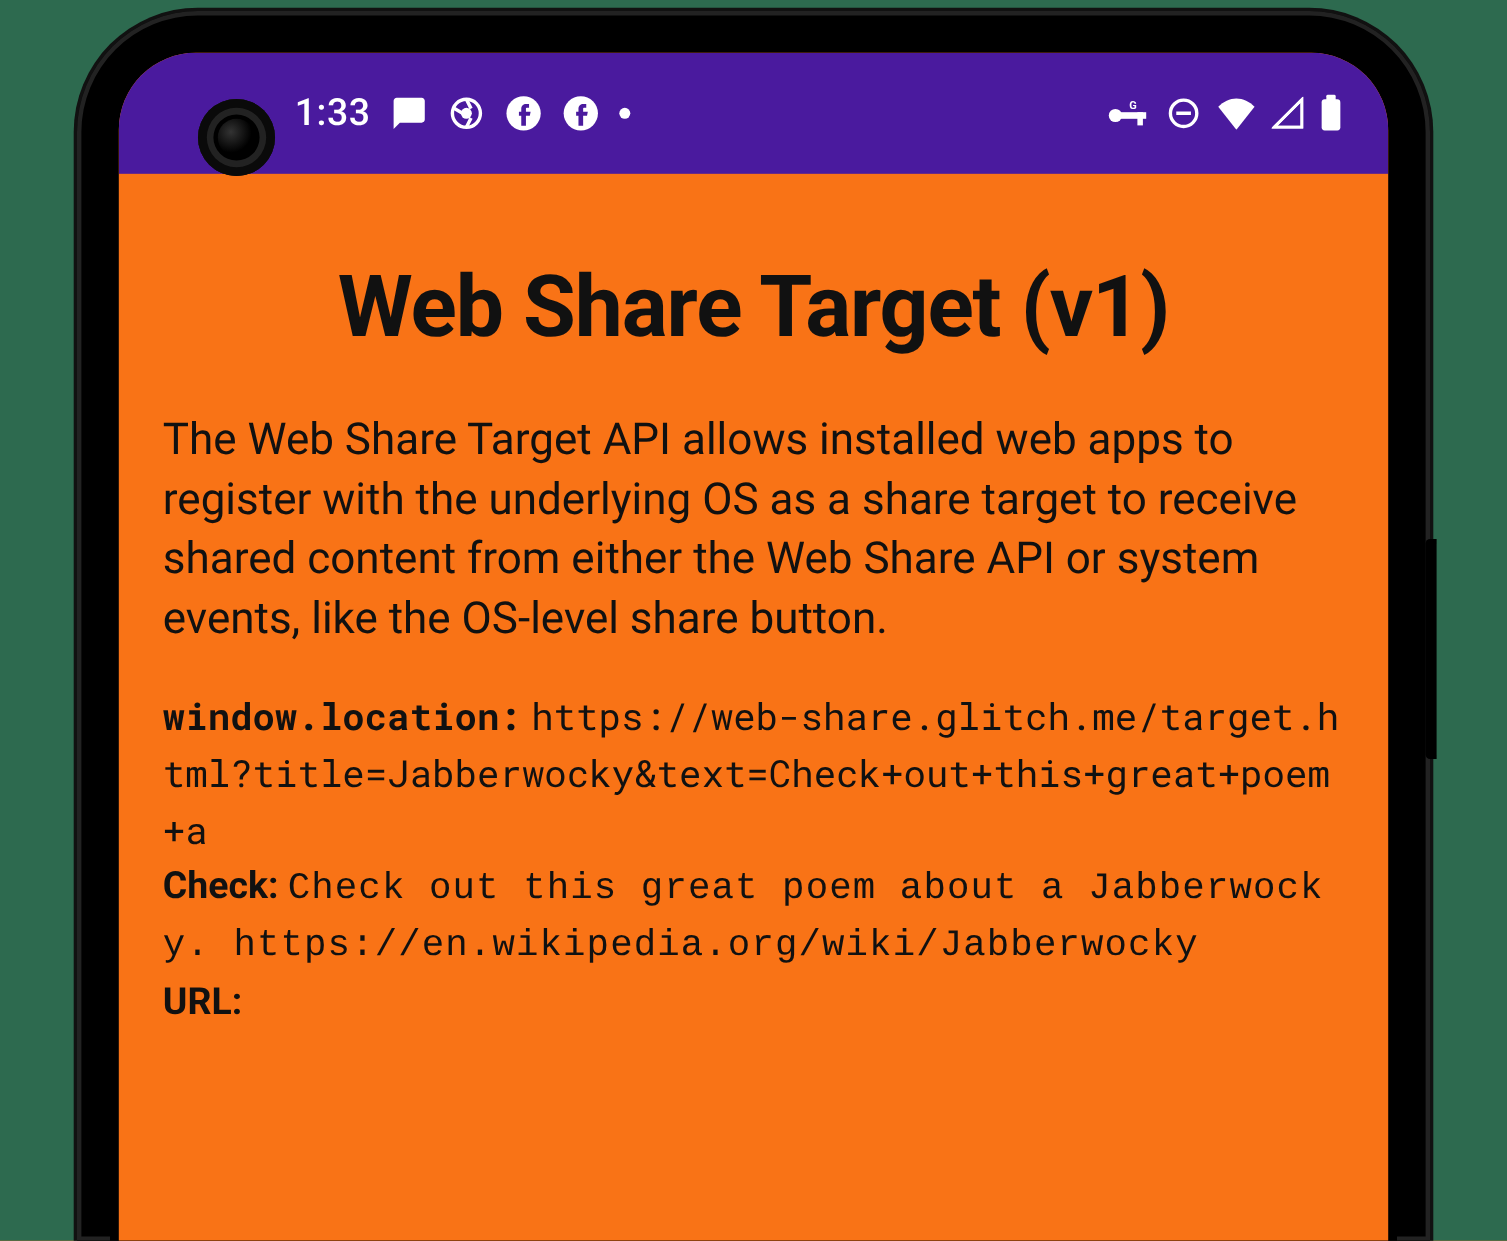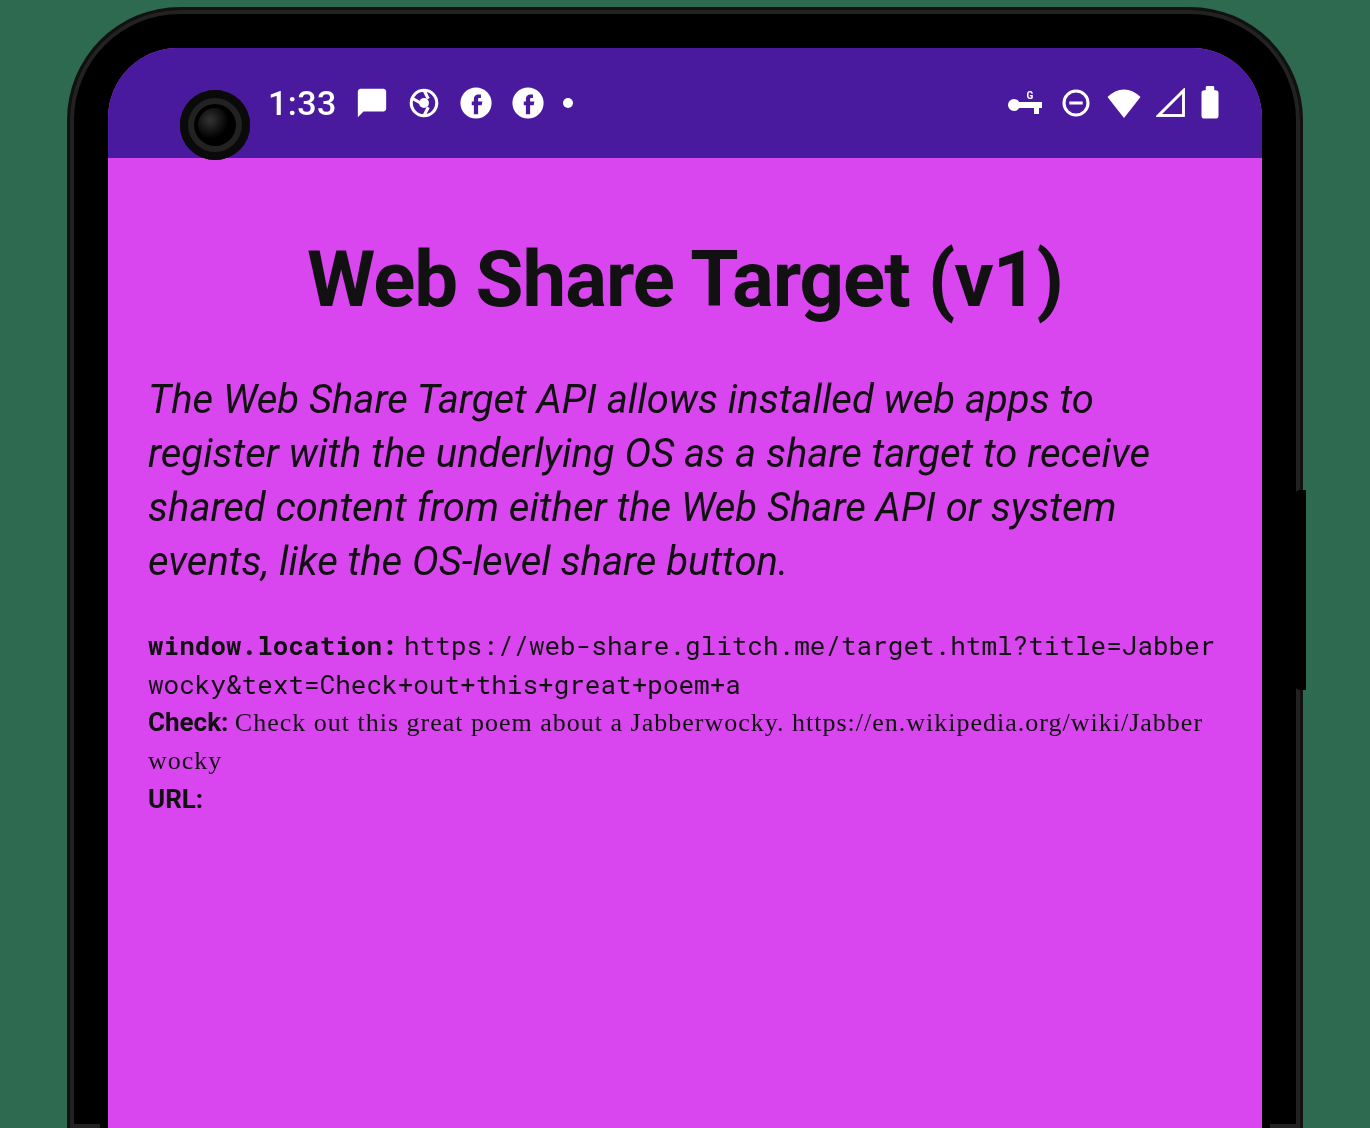--- a/index.html
+++ b/index.html
@@ -23,21 +23,21 @@
     box-shadow: inset 0 0 0 4px #222, 0 0 0 3px #111;
   }
   .phone-inner {
     position: relative;
     background: #000;
     border-radius: 80px 80px 0 0;
     padding: 8px 8px 0 8px;
   }
   .screen {
     position: relative;
-    background: #d946ef;
+    background: #f97316;
     border-radius: 70px 70px 0 0;
     overflow: hidden;
     height: 1080px;
   }
   .statusbar {
     background: #4a1a9e;
     color: #fff;
     height: 110px;
     display: flex;
     align-items: center;
@@ -106,40 +106,39 @@
     text-align: center;
     font-size: 78px;
     font-weight: 700;
     margin-bottom: 48px;
     letter-spacing: -1px;
   }
   .description {
     font-size: 40px;
     line-height: 1.35;
     margin-bottom: 38px;
-    font-style: italic;
   }
   .kvrow {
-    font-size: 26px;
+    font-size: 34px;
     line-height: 1.45;
     word-break: break-all;
   }
   .kvrow .label {
     font-weight: 700;
   }
   .kvrow .mono {
     font-family: "Roboto Mono", "Courier New", monospace;
     font-weight: 400;
   }
   .kvrow .label.mono {
     font-family: "Roboto Mono", "Courier New", monospace;
     font-weight: 700;
   }
   .kvrow .value-text {
-    font-family: Liberation Serif, serif;
+    font-family: Liberation Mono, monospace;
     letter-spacing: 1px;
   }
   .dot {
     width: 10px;
     height: 10px;
     background: #fff;
     border-radius: 50%;
     display: inline-block;
   }
 </style>

